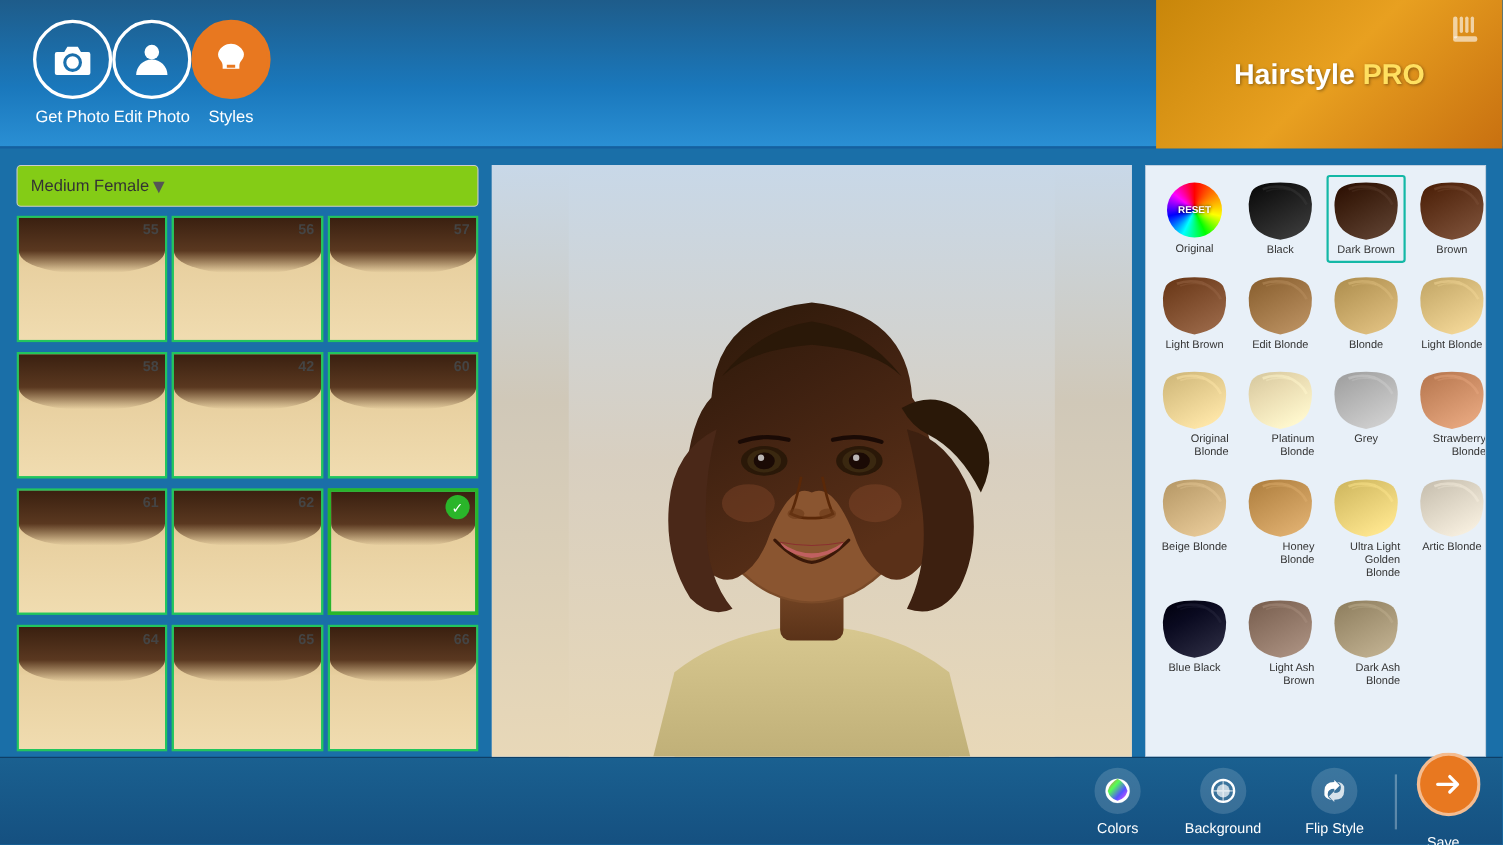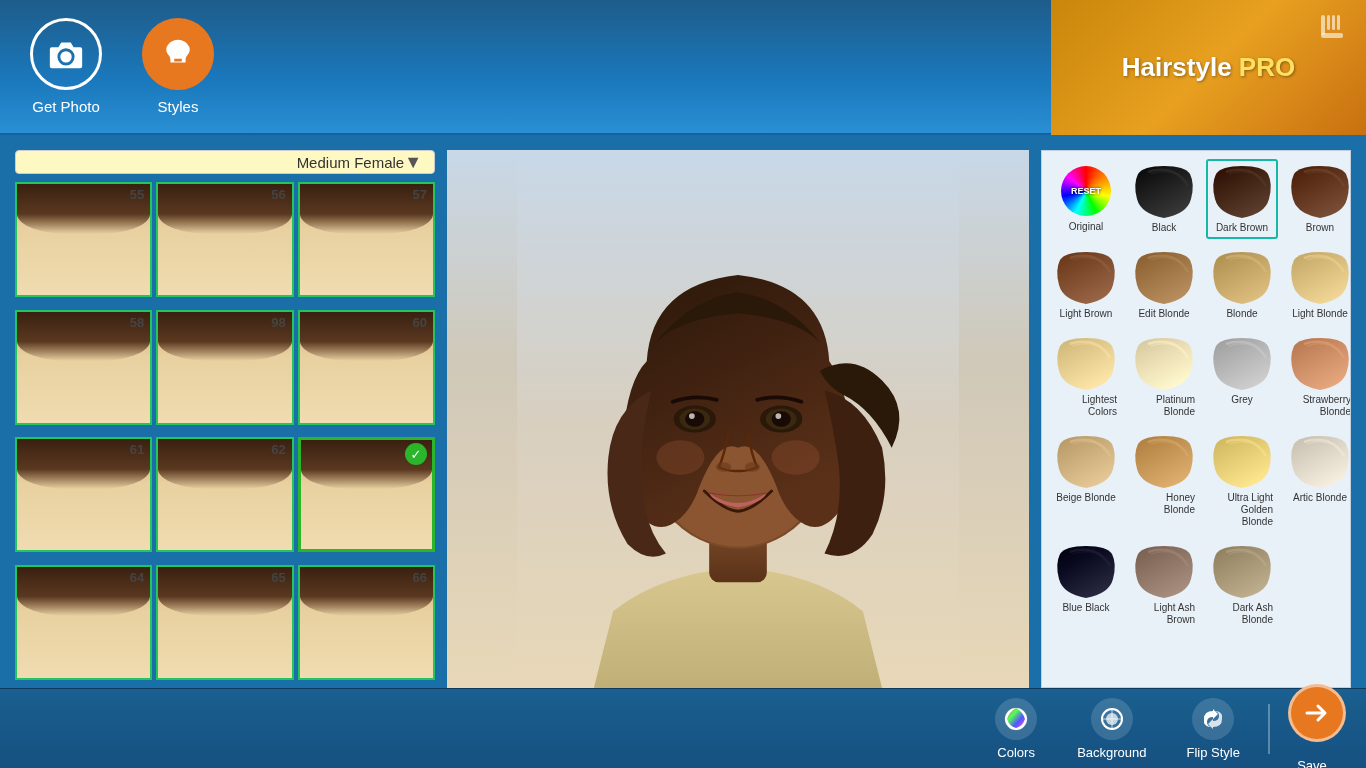--- a/index.html
+++ b/index.html
@@ -18,21 +18,20 @@
       height: 135px;
       background: linear-gradient(180deg, #1e5c8a 0%, #1a78bc 60%, #2a8fd4 100%);
       display: flex;
       align-items: center;
       padding: 0 30px;
       position: relative;
       border-bottom: 2px solid #1560a0;
     }
     .nav-items {
       display: flex;
-      gap: 40px;
       align-items: flex-start;
     }
     .nav-item {
       display: flex;
       flex-direction: column;
       align-items: center;
       cursor: pointer;
       gap: 8px;
     }
     .nav-icon-circle {
@@ -99,27 +98,27 @@
       display: flex;
       flex-direction: column;
       gap: 8px;
       flex-shrink: 0;
     }
     .dropdown-container {
       width: 100%;
     }
     .dropdown {
       width: 100%;
-      height: 24px;
-      background: #fef9c3;
+      height: 38px;
+      background: #84cc16;
       border: 1px solid #ccc;
       border-radius: 4px;
       display: flex;
       align-items: center;
-      justify-content: flex-end;
+      justify-content: flex-start;
       padding: 0 12px;
       cursor: pointer;
       color: #333;
       font-size: 15px;
     }
     .dropdown-arrow {
       font-size: 18px;
       color: #555;
     }
     .thumbnails-grid {
@@ -330,20 +329,29 @@
 
     <div class="nav-item">
       <div class="nav-icon-circle">
         <svg viewBox="0 0 40 40">
           <path d="M15 8l-3 5H5a2 2 0 00-2 2v18a2 2 0 002 2h30a2 2 0 002-2V15a2 2 0 00-2-2h-7l-3-5H15zm5 6a9 9 0 110 18 9 9 0 010-18zm0 3a6 6 0 100 12 6 6 0 000-12z"></path>
         </svg>
       </div>
       <span class="nav-label">Get Photo</span>
     </div>
 
+    <div class="nav-item">
+      <div class="nav-icon-circle">
+        <svg viewBox="0 0 40 40">
+          <circle cx="20" cy="13" r="7"></circle>
+          <path d="M5 35c0-8.3 6.7-15 15-15s15 6.7 15 15H5z"></path>
+        </svg>
+      </div>
+      <span class="nav-label">Edit Photo</span>
+    </div>
 
     <div class="nav-item">
       <div class="nav-icon-circle active">
         <svg viewBox="0 0 40 40">
           <path d="M20 5c-5 0-10 3-12 8-1 3 0 6 2 8 1 1 2 3 2 5v3h16v-3c0-2 1-4 2-5 2-2 3-5 2-8-2-5-7-8-12-8zm-4 20h8v3h-8v-3z"></path>
         </svg>
       </div>
       <span class="nav-label">Styles</span>
     </div>
   </div>
@@ -386,21 +394,21 @@
         <div class="thumb-item">
           <div class="thumb-face"></div>
           <span class="thumb-number">57</span>
         </div>
         <div class="thumb-item">
           <div class="thumb-face"></div>
           <span class="thumb-number">58</span>
         </div>
         <div class="thumb-item">
           <div class="thumb-face"></div>
-          <span class="thumb-number">98</span>
+          <span class="thumb-number">42</span>
         </div>
         <div class="thumb-item">
           <div class="thumb-face"></div>
           <span class="thumb-number">60</span>
         </div>
         <div class="thumb-item">
           <div class="thumb-face"></div>
           <span class="thumb-number">61</span>
         </div>
         <div class="thumb-item">
@@ -620,21 +628,21 @@
         <linearGradient id="hg_lightest-blonde" x1="0" y1="0" x2="0.6" y2="1">
           <stop offset="0%" stop-color="#ccb476"></stop>
           <stop offset="40%" stop-color="#e0c88a"></stop>
           <stop offset="100%" stop-color="#fee6a8"></stop>
         </linearGradient>
       </defs>
       <path d="M5 10 Q10 2 31 2 Q52 2 57 10 Q62 20 58 35 Q54 50 31 54 Q8 50 4 35 Q0 20 5 10Z" fill="url(#hg_lightest-blonde)"></path>
       <path d="M15 8 Q25 4 38 7 Q50 12 55 22" stroke="#fee6a8" stroke-width="2.5" fill="none" opacity="0.5"></path>
       <path d="M18 10 Q28 6 40 9" stroke="#fee6a8" stroke-width="1.5" fill="none" opacity="0.3"></path>
     </svg></div>
-          <span class="swatch-label">Lightest Colors</span>
+          <span class="swatch-label">Original Blonde</span>
         </div>
         <div class="color-swatch">
           <div class="swatch-img"><svg viewBox="0 0 62 55" style="width:100%;height:100%">
       <defs>
         <linearGradient id="hg_platinum-blonde" x1="0" y1="0" x2="0.6" y2="1">
           <stop offset="0%" stop-color="#d4c69c"></stop>
           <stop offset="40%" stop-color="#e8dab0"></stop>
           <stop offset="100%" stop-color="#fff8ce"></stop>
         </linearGradient>
       </defs>

